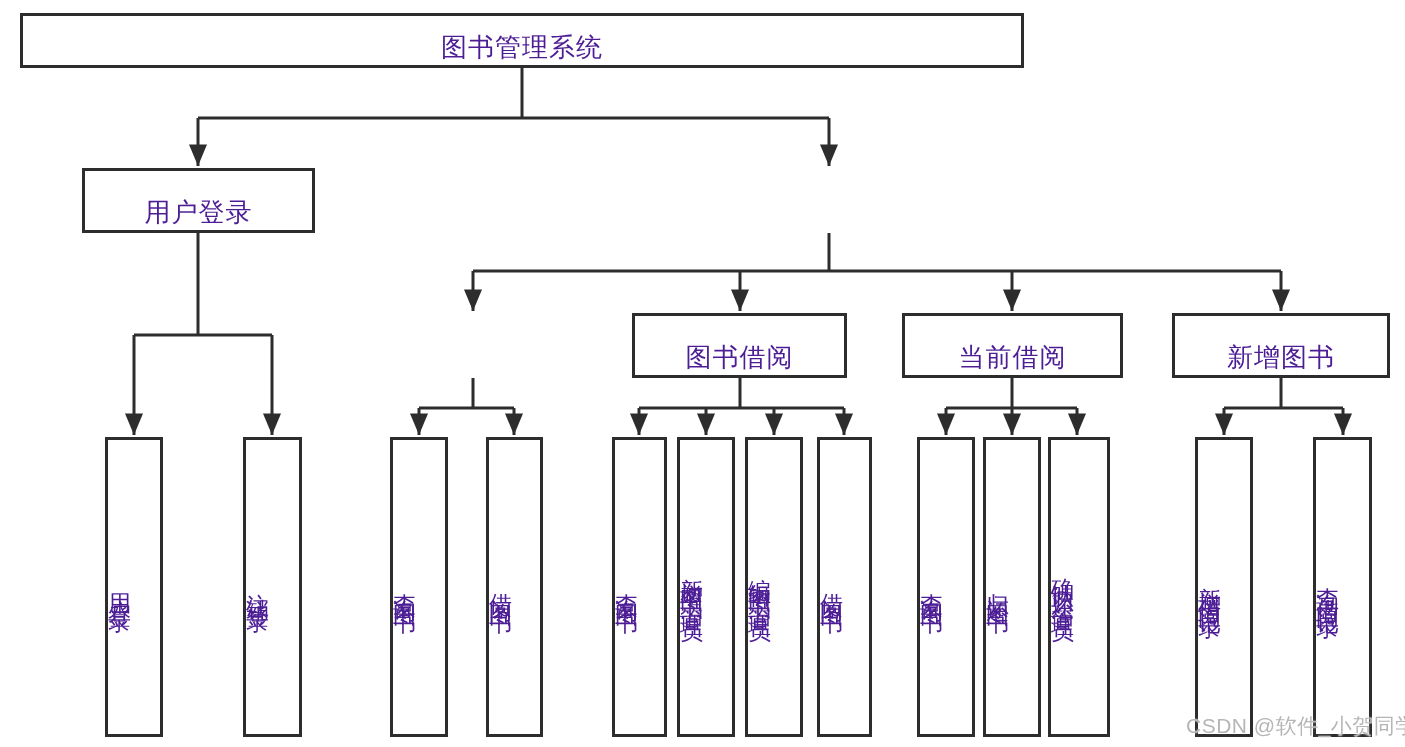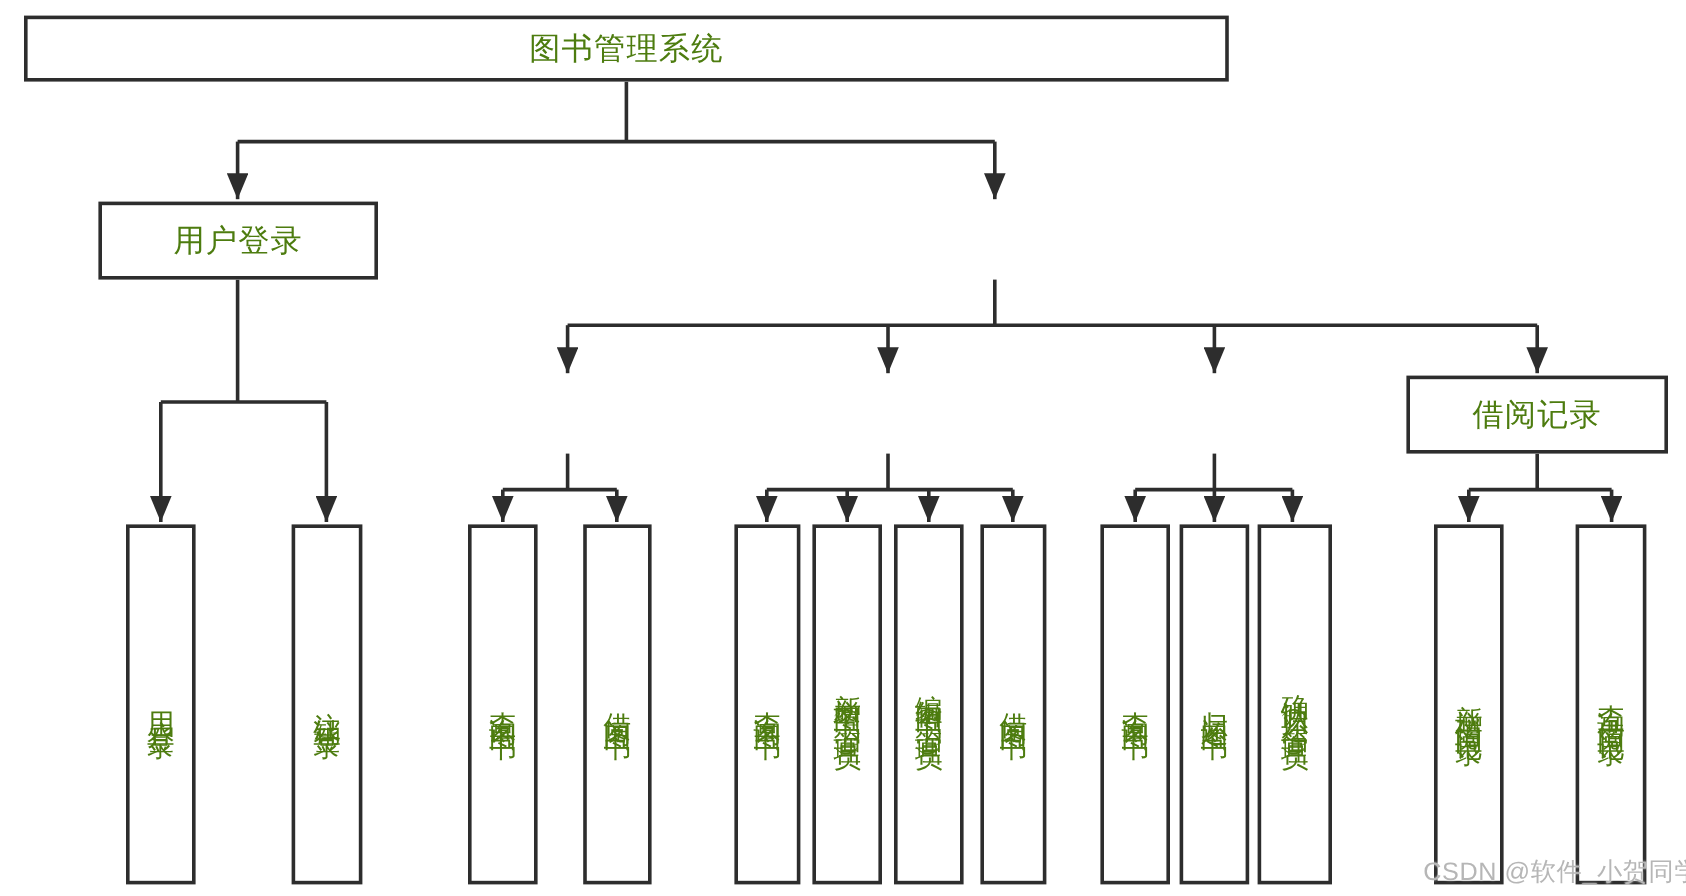--- a/index.html
+++ b/index.html
@@ -20,23 +20,23 @@
     left: 0;
     top: 0;
     z-index: 1;
   }
   .box {
     position: absolute;
     box-sizing: border-box;
     background: #ffffff;
     border: 3px solid #2d2d2d;
     display: flex;
-    align-items: center;
+    align-items: flex-end;
     justify-content: center;
-    color: #4d7c0f;
+    color: #4c1d95;
     z-index: 2;
   }
   .hbox .lbl {
     font-size: 26px;
     letter-spacing: 1px;
     white-space: nowrap;
   }
   .vbox {
     writing-mode: vertical-rl;
   }
@@ -113,22 +113,28 @@
   </svg>
 
   <div class="box hbox" style="left:20px;top:13px;width:1004px;height:55px">
     <span class="lbl">图书管理系统</span>
   </div>
 
   <div class="box hbox" style="left:82px;top:168px;width:233px;height:65px">
     <span class="lbl">用户登录</span>
   </div>
 
+  <div class="box hbox" style="left:632px;top:313px;width:215px;height:65px">
+    <span class="lbl">图书借阅</span>
+  </div>
+  <div class="box hbox" style="left:902px;top:313px;width:221px;height:65px">
+    <span class="lbl">当前借阅</span>
+  </div>
   <div class="box hbox" style="left:1172px;top:313px;width:218px;height:65px">
-    <span class="lbl">借阅记录</span>
+    <span class="lbl">新增图书</span>
   </div>
 
   <div class="box vbox" style="left:105px;top:437px;width:58px;height:300px">
     <span class="lbl">用户登录</span>
   </div>
   <div class="box vbox" style="left:243px;top:437px;width:59px;height:300px">
     <span class="lbl">注销登录</span>
   </div>
 
   <div class="box vbox" style="left:390px;top:437px;width:58px;height:300px">

